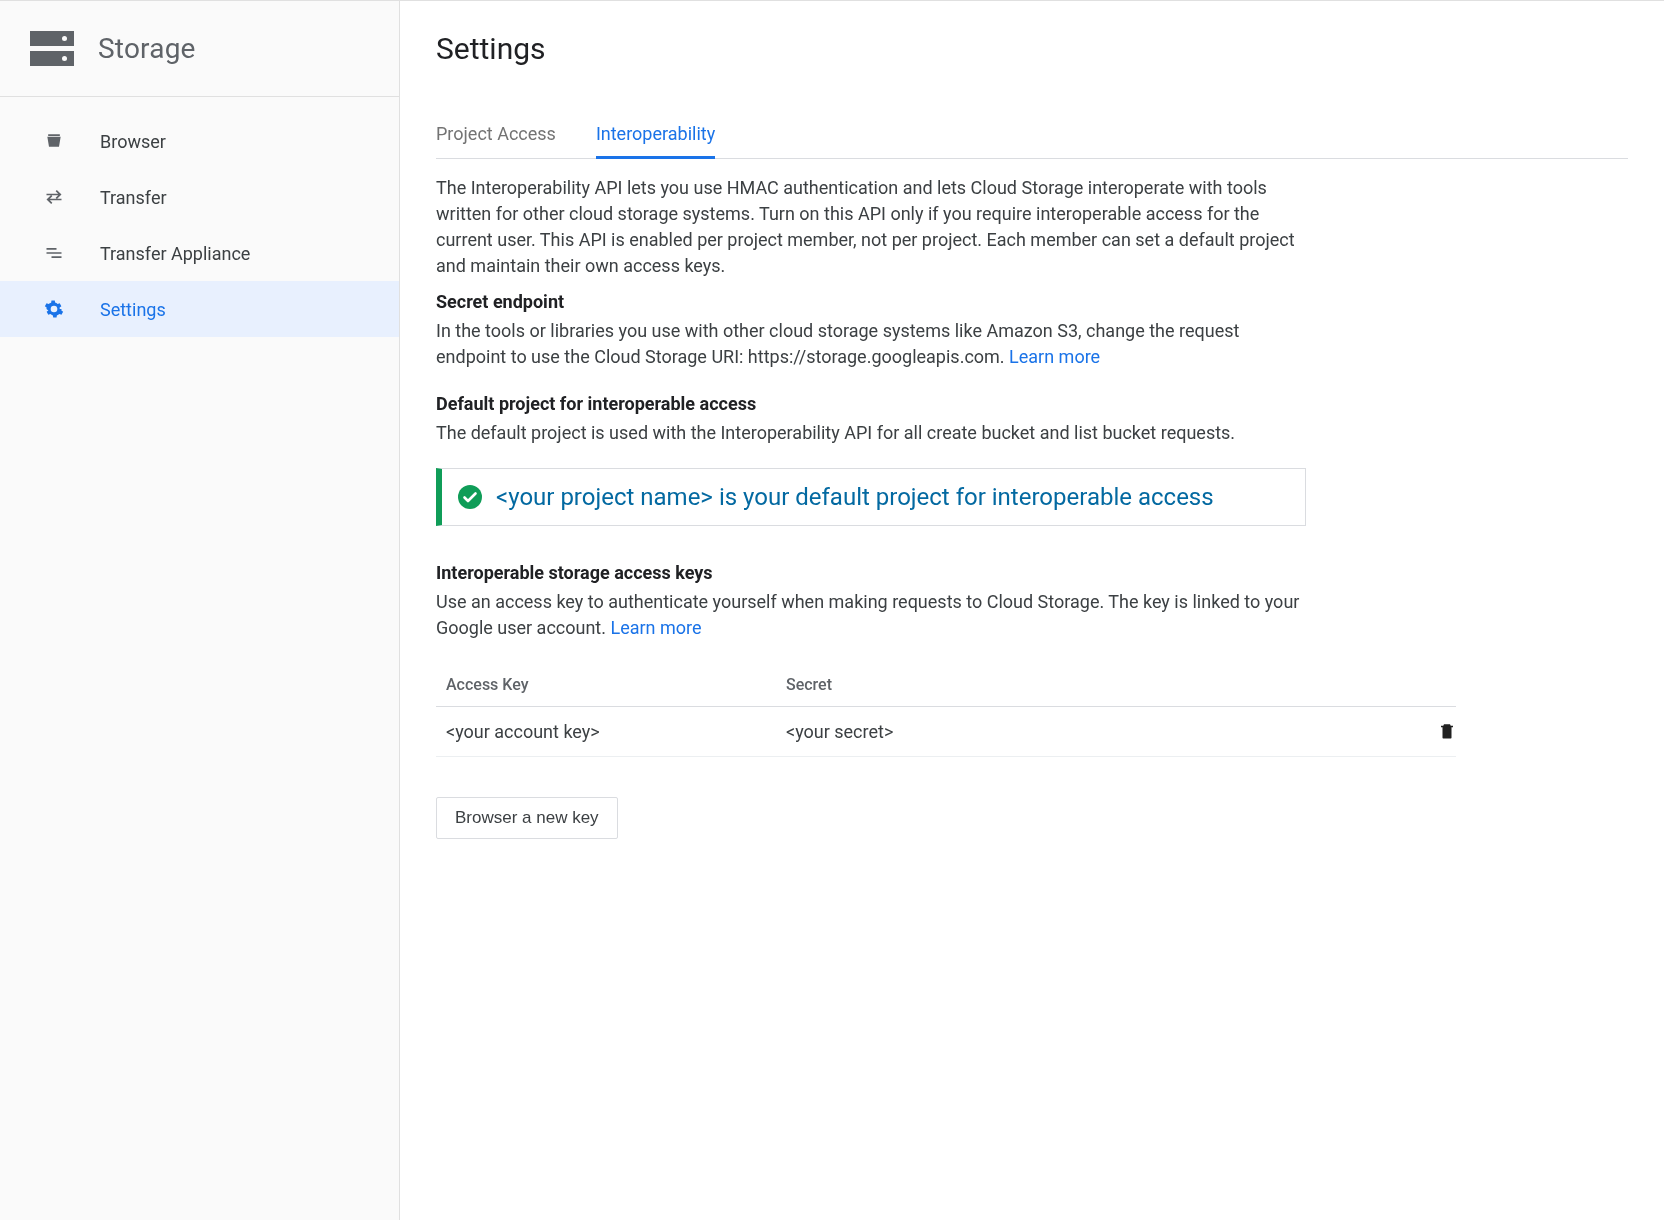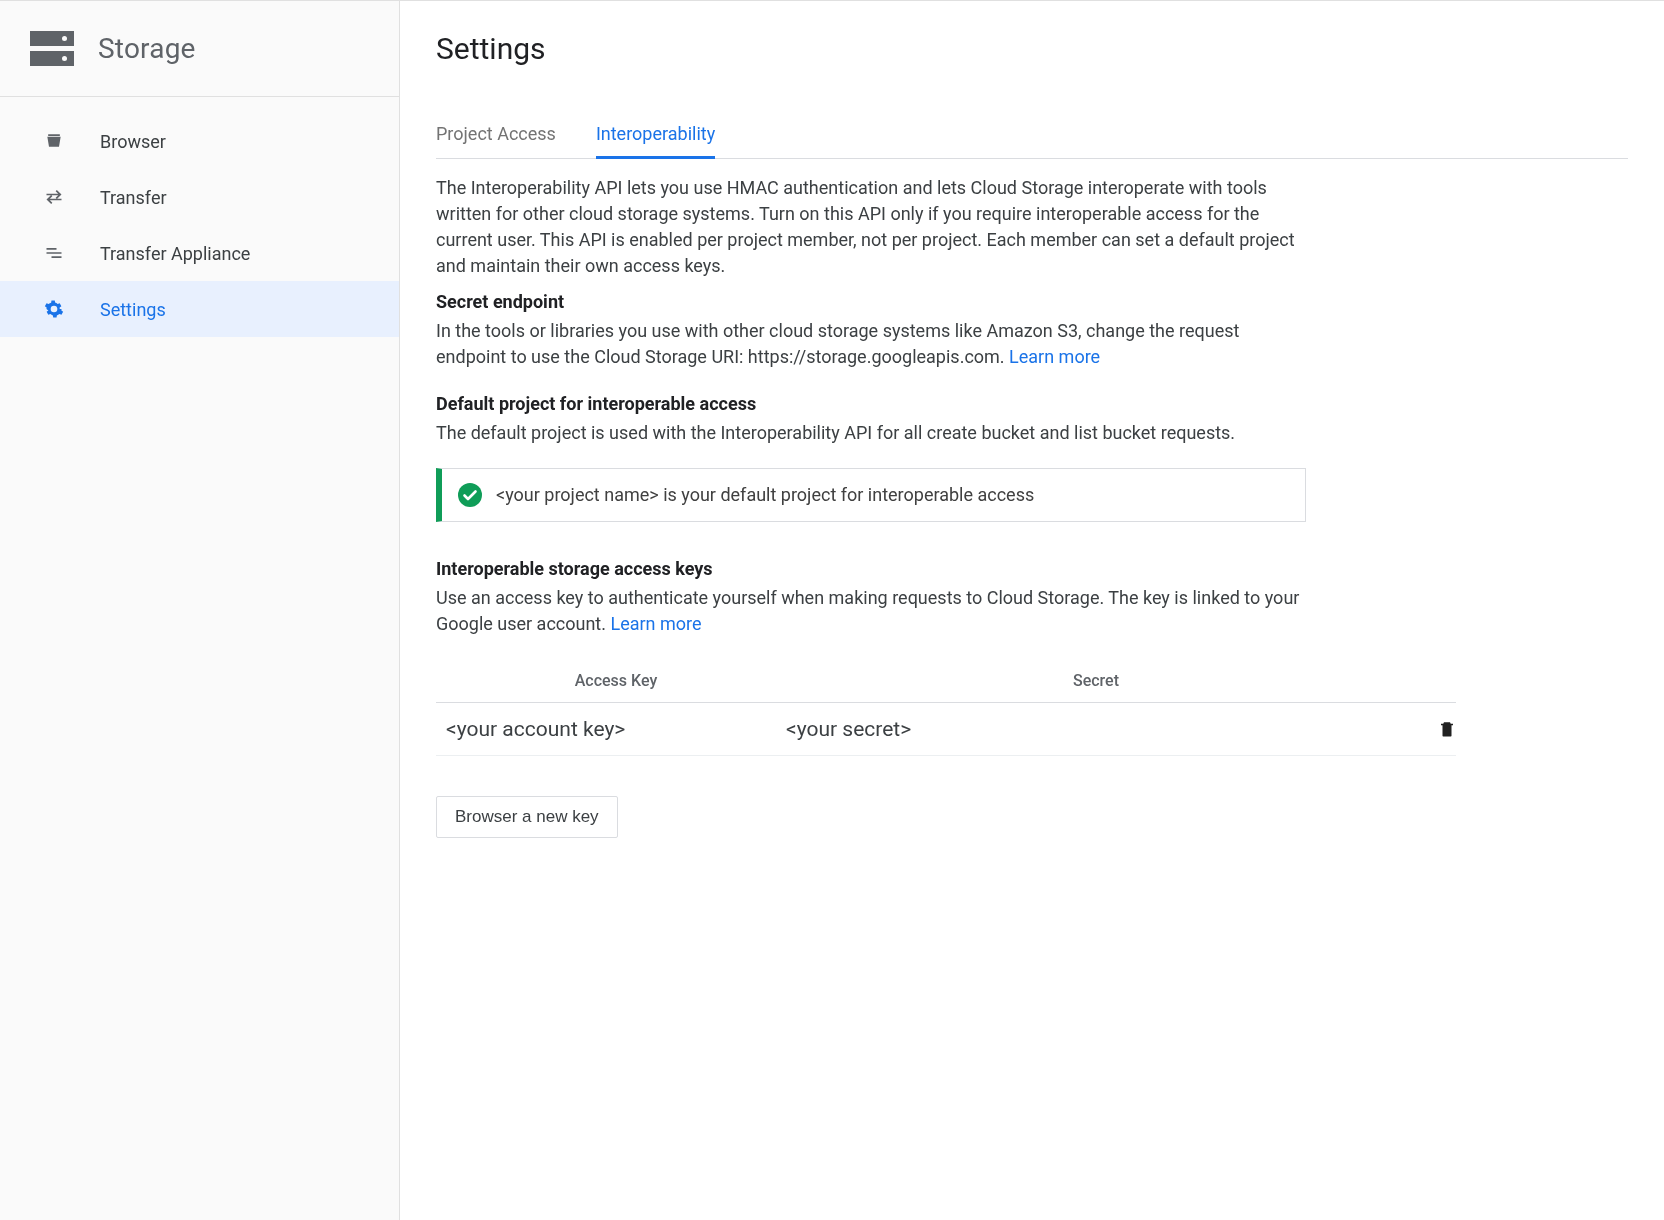--- a/index.html
+++ b/index.html
@@ -27,25 +27,25 @@
     .tab.active { color: #1a73e8; border-bottom-color: #1a73e8; }
     
     .desc { font-size: 18px; color: #3c4043; line-height: 1.45; margin-bottom: 12px; max-width: 870px; }
     
     .section-title { font-size: 18px; font-weight: 700; color: #202124; margin-bottom: 6px; }
     .section-desc { font-size: 18px; color: #3c4043; line-height: 1.45; margin-bottom: 22px; max-width: 870px; }
     .section-desc a { color: #1a73e8; text-decoration: none; cursor: pointer; }
     
     .success-banner { display: flex; align-items: center; border: 1px solid #dadce0; border-left: 6px solid #0f9d58; padding: 14px 16px; margin-bottom: 36px; max-width: 870px; }
     .check-icon { width: 24px; height: 24px; margin-right: 14px; flex-shrink: 0; }
-    .banner-text { font-size: 18px; color: #404040; text-align: right; }
+    .banner-text { font-size: 24px; color: #0369a1; text-align: right; }
     
     .keys-table { width: 100%; max-width: 1020px; margin-bottom: 40px; }
-    .keys-table .thead { display: flex; padding: 12px 0; border-bottom: 1px solid #dadce0; font-size: 16px; color: #5f6368; font-weight: 500; text-align: center; }
-    .keys-table .row { display: flex; align-items: center; padding: 14px 0; border-bottom: 1px solid #eceff1; font-size: 21px; color: #3c4043; }
+    .keys-table .thead { display: flex; padding: 12px 0; border-bottom: 1px solid #dadce0; font-size: 16px; color: #5f6368; font-weight: 500; }
+    .keys-table .row { display: flex; align-items: center; padding: 14px 0; border-bottom: 1px solid #eceff1; font-size: 18px; color: #3c4043; }
     .col-access { width: 350px; padding-left: 10px; }
     .col-secret { flex: 1; }
     .col-action { width: 50px; display: flex; justify-content: flex-end; }
     
     .trash-icon { cursor: pointer; width: 18px; height: 20px; }
     
     .btn { display: inline-block; border: 1px solid #dadce0; background: #fff; padding: 10px 18px; font-size: 17px; color: #3c4043; cursor: pointer; border-radius: 2px; }
     
     svg { display: block; }
   </style>

